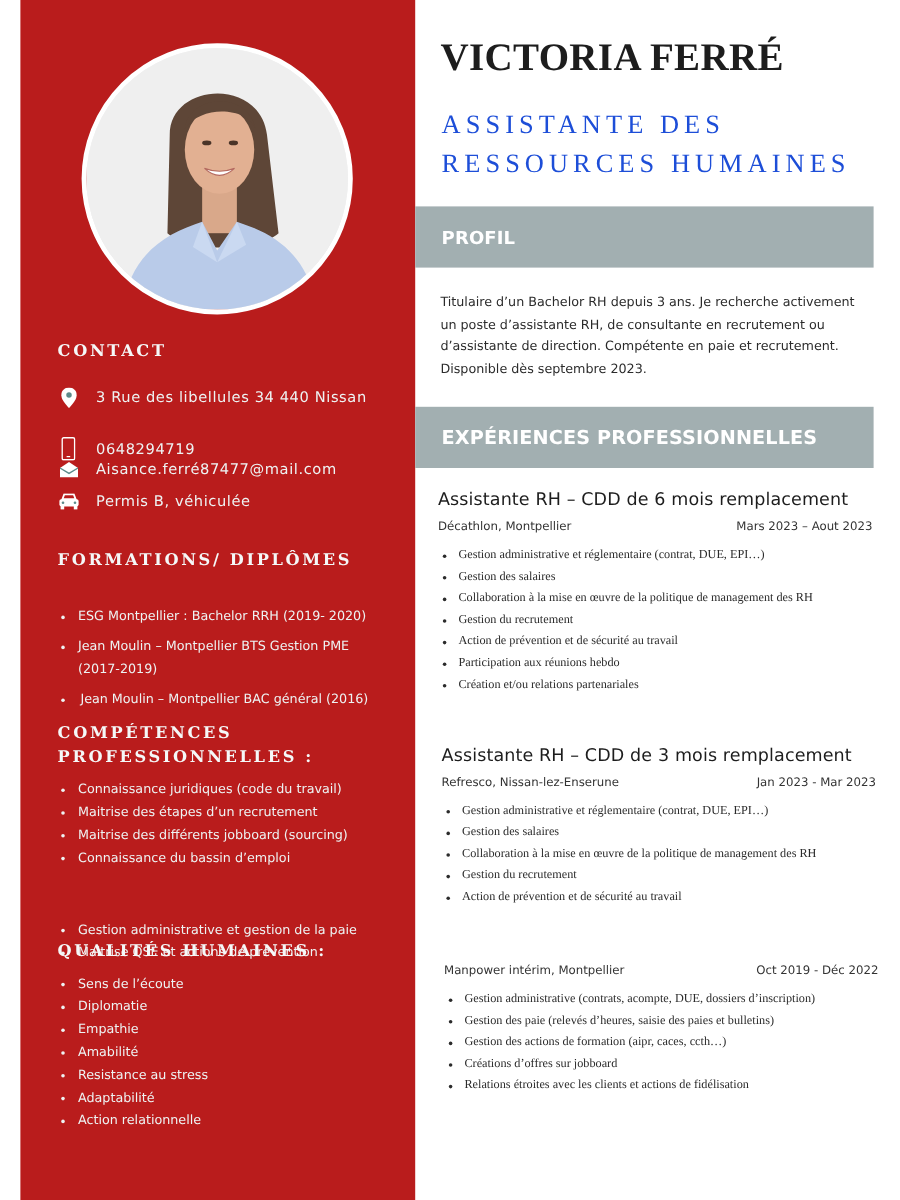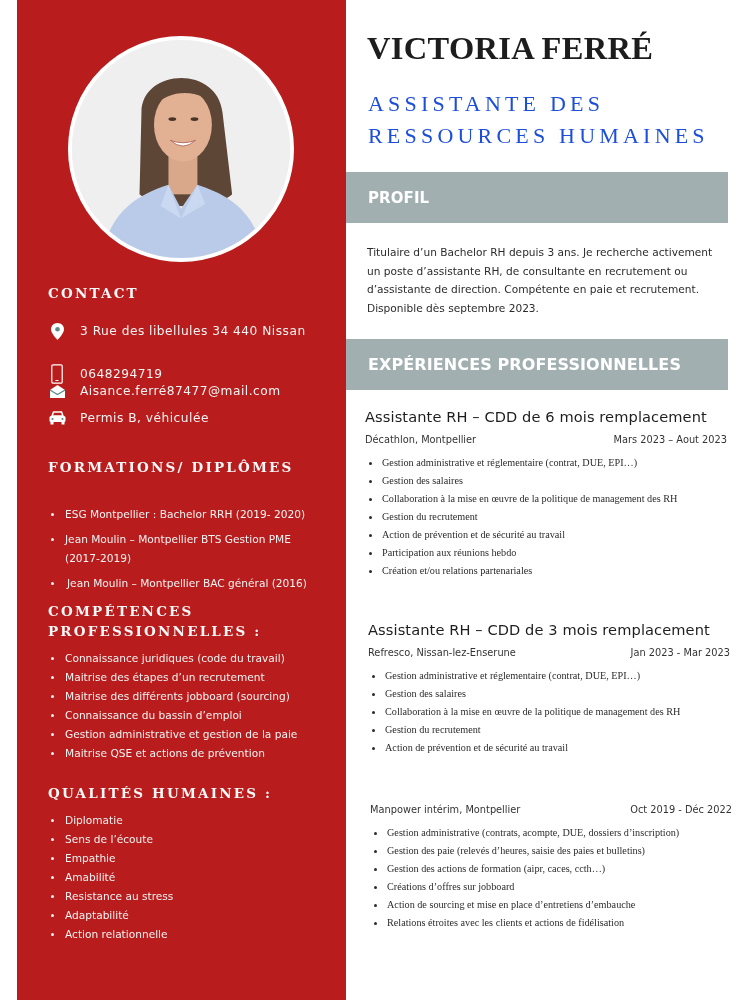--- a/index.html
+++ b/index.html
@@ -146,28 +146,28 @@
 
   <div class="side-heading" style="top:601px;">
     <div>COMPÉTENCES</div>
     <div>PROFESSIONNELLES :</div>
   </div>
   <ul class="side-list" style="top:649px;">
     <li style="line-height:19px;">Connaissance juridiques (code du travail)</li>
     <li style="line-height:19px;">Maitrise des étapes d’un recrutement</li>
     <li style="line-height:19px;">Maitrise des différents jobboard (sourcing)</li>
     <li style="line-height:19px;">Connaissance du bassin d’emploi</li>
-    <li style="line-height:19px;">Gestion administrative et gestion de la paie</li>
+    <li style="line-height:19px;margin-top:41px;">Gestion administrative et gestion de la paie</li>
     <li style="line-height:19px;">Maitrise QSE et actions de prévention</li>
   </ul>
 
   <div class="side-heading" style="top:783px;">QUALITÉS HUMAINES :</div>
   <ul class="side-list" style="top:811px;">
+    <li style="line-height:19px;">Sens de l’écoute</li>
     <li style="line-height:19px;">Diplomatie</li>
-    <li style="line-height:19px;">Sens de l’écoute</li>
     <li style="line-height:19px;">Empathie</li>
     <li style="line-height:19px;">Amabilité</li>
     <li style="line-height:19px;">Resistance au stress</li>
     <li style="line-height:19px;">Adaptabilité</li>
     <li style="line-height:19px;">Action relationnelle</li>
   </ul>
 </aside>
 
 <h1 class="name">VICTORIA FERRÉ</h1>
 <div class="job-title">
@@ -219,16 +219,15 @@
 <div class="job" style="left:370px; top:797px; width:362px;">
   <div class="job-meta">
     <span>Manpower intérim, Montpellier</span>
     <span>Oct 2019 - Déc 2022</span>
   </div>
   <ul class="job-list">
     <li style="width:330px;">Gestion administrative (contrats, acompte, DUE, dossiers d’inscription)</li>
     <li>Gestion des paie (relevés d’heures, saisie des paies et bulletins)</li>
     <li>Gestion des actions de formation (aipr, caces, ccth…)</li>
     <li>Créations d’offres sur jobboard</li>
-    <li>Action de sourcing et mise en place d’entretiens d’embauche</li>
     <li>Relations étroites avec les clients et actions de fidélisation</li>
   </ul>
 </div>
 
 </body></html>

